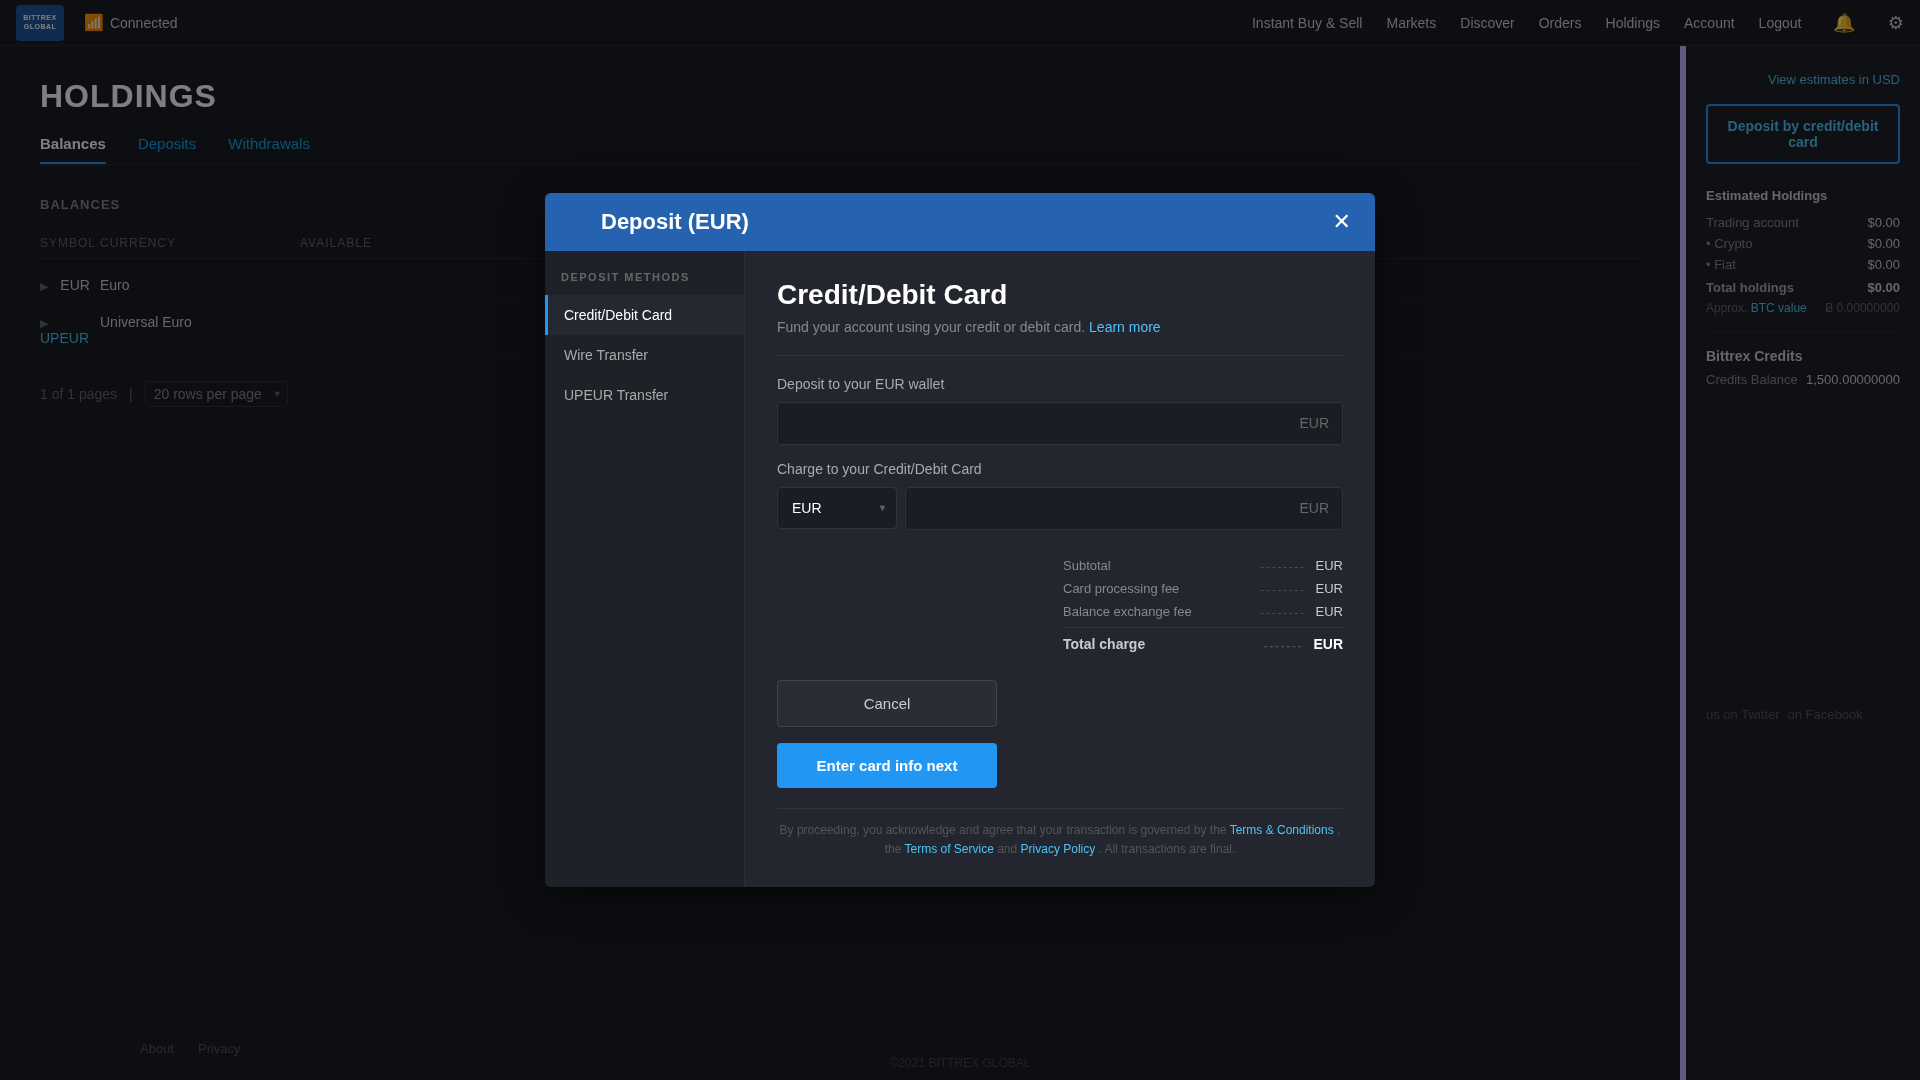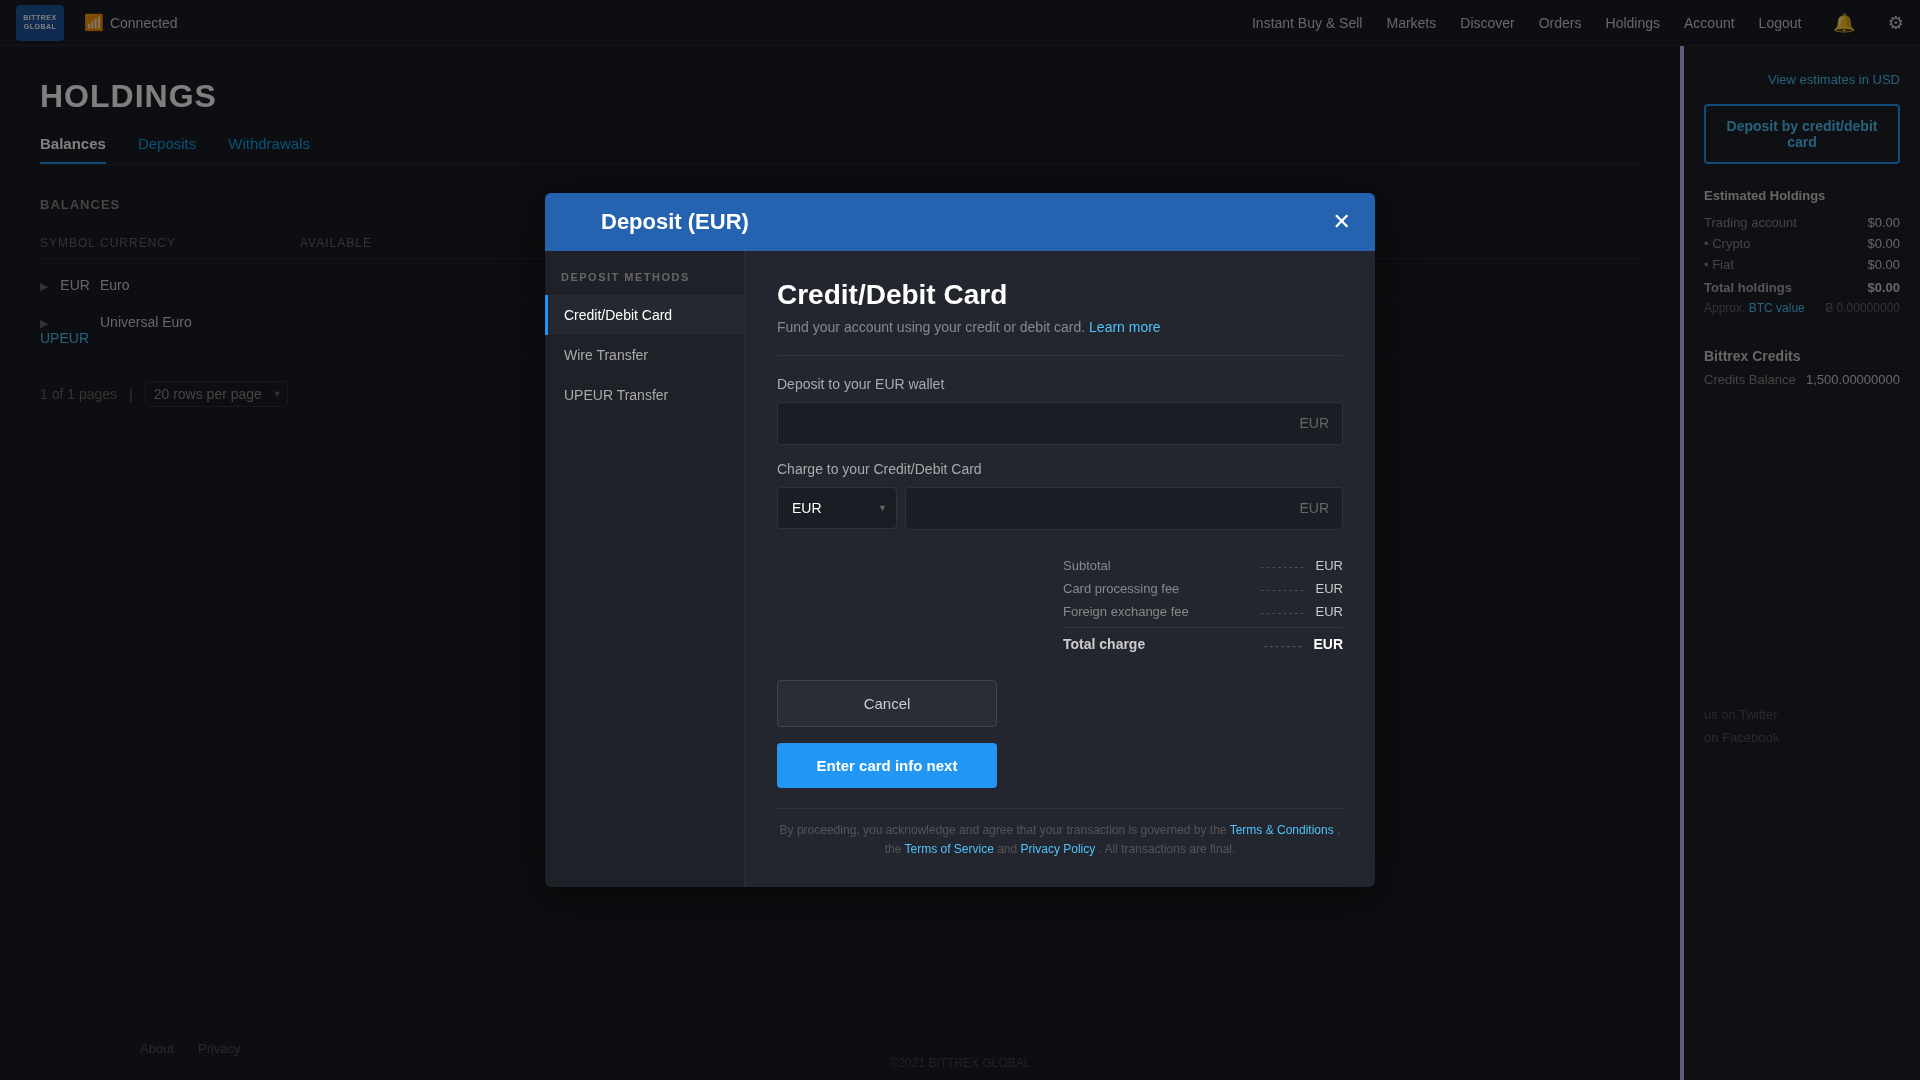--- a/index.html
+++ b/index.html
@@ -149,21 +149,21 @@
       font-size: 9px;
       color: #666;
       pointer-events: none;
     }
 
     
     .right-panel {
       width: 240px;
       background: #1e2128;
       padding: 24px 20px;
-      border-left: 4px solid #c4b5fd;
+      border-left: 6px solid #c4b5fd;
     }
     .deposit-cta-btn {
       width: 100%;
       background: transparent;
       border: 2px solid #2196f3;
       color: #4fc3f7;
       padding: 12px 4px;
       border-radius: 4px;
       font-size: 14px;
       font-weight: 600;
@@ -211,25 +211,23 @@
       font-size: 13px;
       color: #555;
     }
 
     
     .social-links {
       position: absolute;
       bottom: 24px;
       right: 260px;
       display: flex;
-      flex-direction: column;
       gap: 8px;
       font-size: 13px;
       color: #555;
-      justify-content: flex-end;
     }
 
     
     .modal-overlay {
       position: absolute;
       top: 0;
       left: 0;
       width: 1920px;
       height: 1080px;
       background: rgba(0,0,0,0.5);
@@ -666,21 +664,21 @@
             </span>
           </div>
           <div class="fee-row">
             <span>Card processing fee</span>
             <span>
               <span class="fee-dashes">--------</span>
               <span class="fee-currency">EUR</span>
             </span>
           </div>
           <div class="fee-row">
-            <span>Foreign exchange fee</span>
+            <span>Balance exchange fee</span>
             <span>
               <span class="fee-dashes">--------</span>
               <span class="fee-currency">EUR</span>
             </span>
           </div>
           <div class="fee-row total-row">
             <span>Total charge</span>
             <span>
               <span class="fee-dashes">-------</span>
               <span class="fee-currency" style="color:white; font-weight:bold;">EUR</span>

